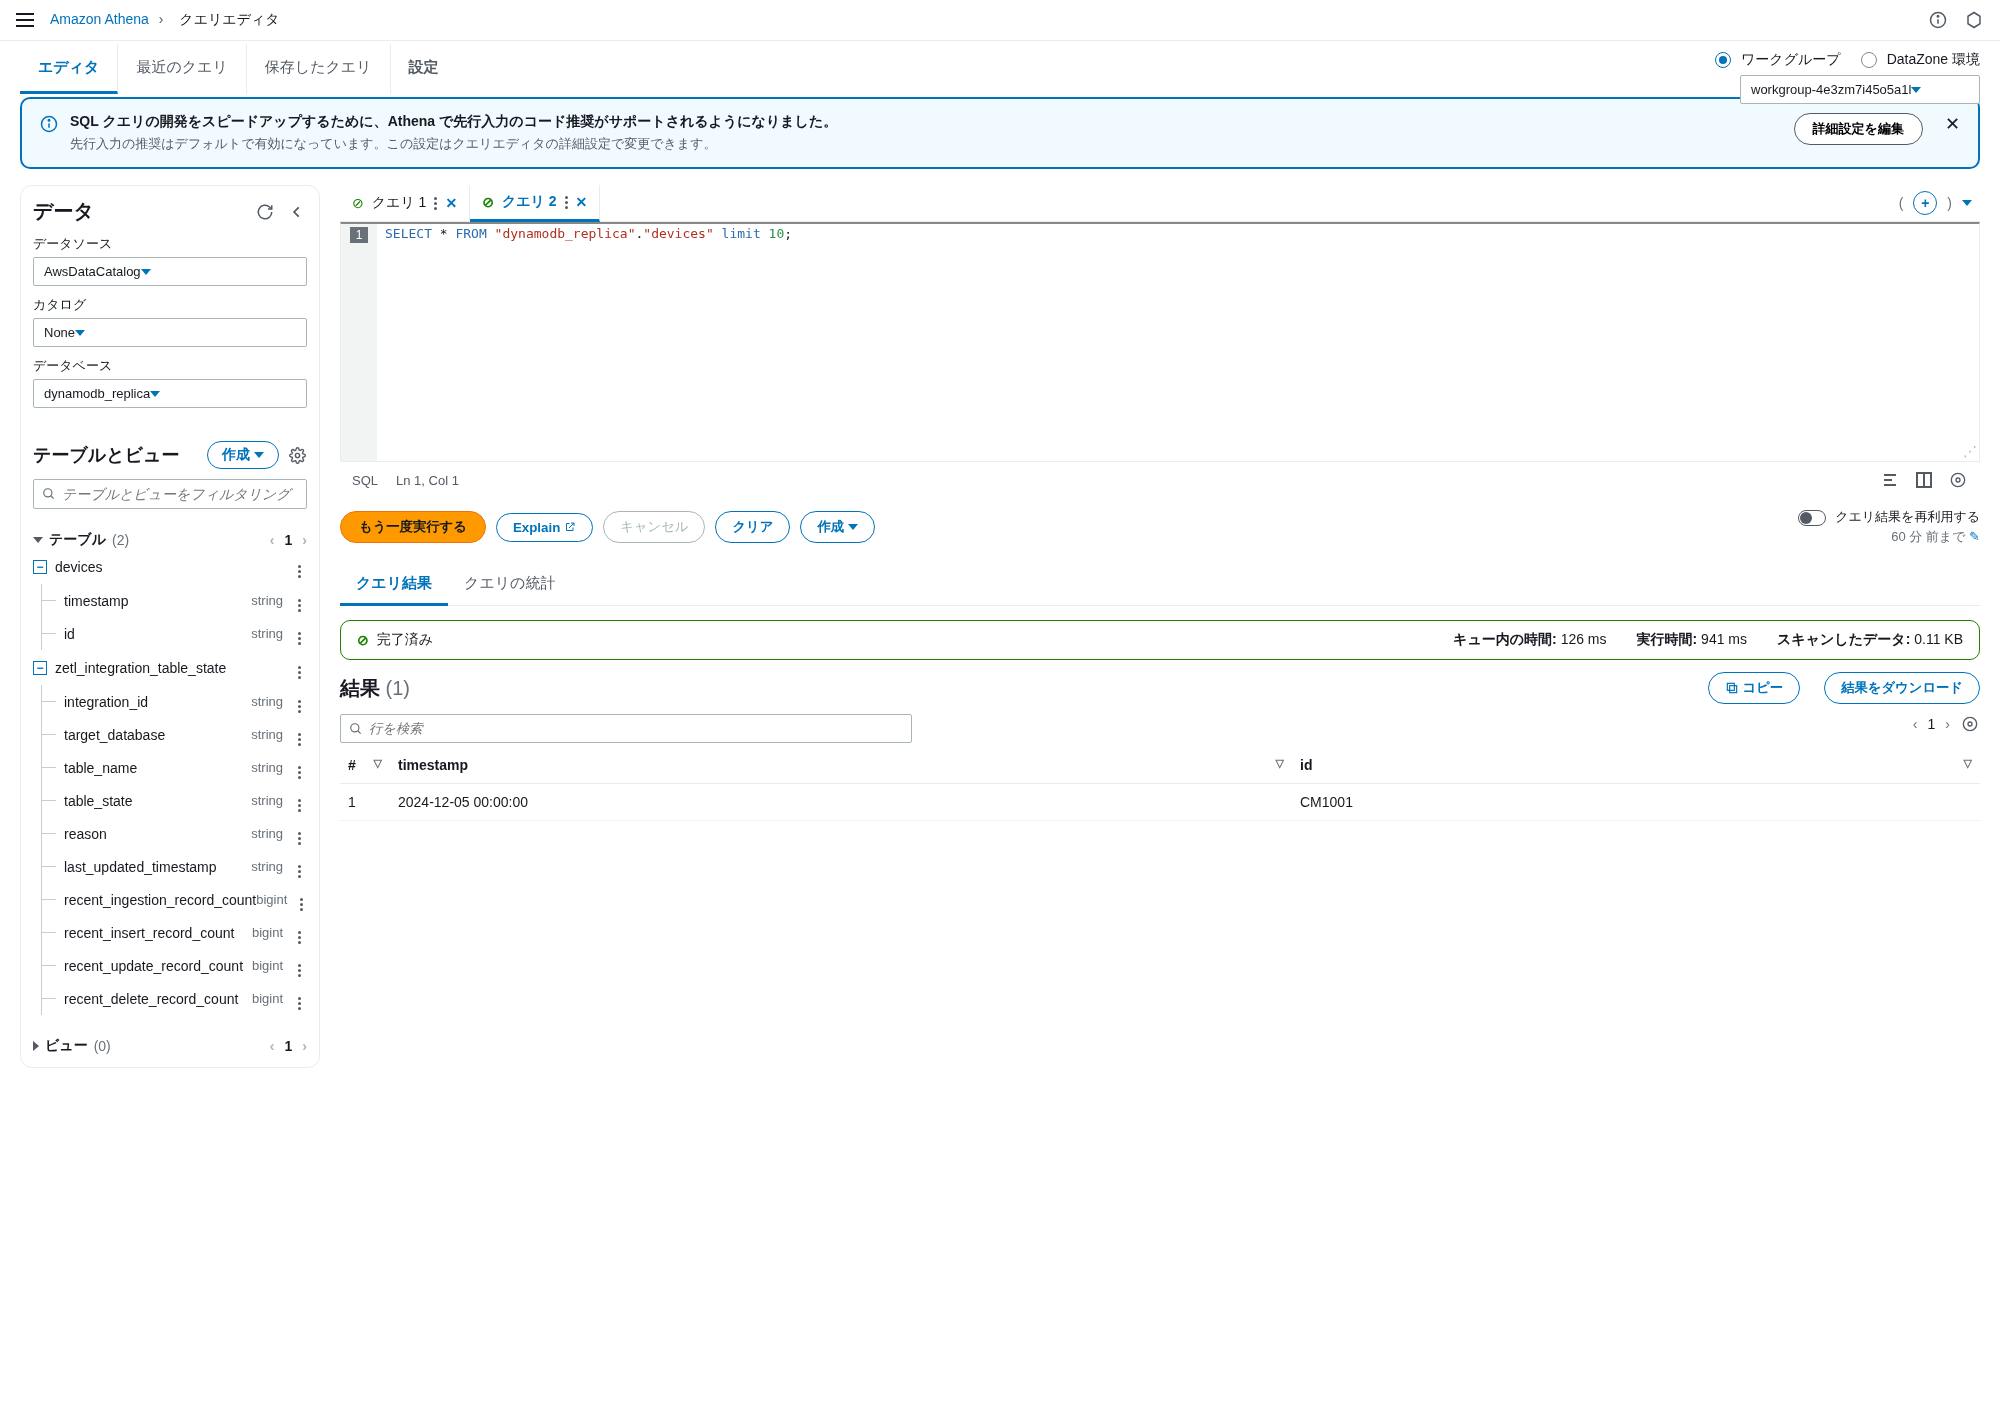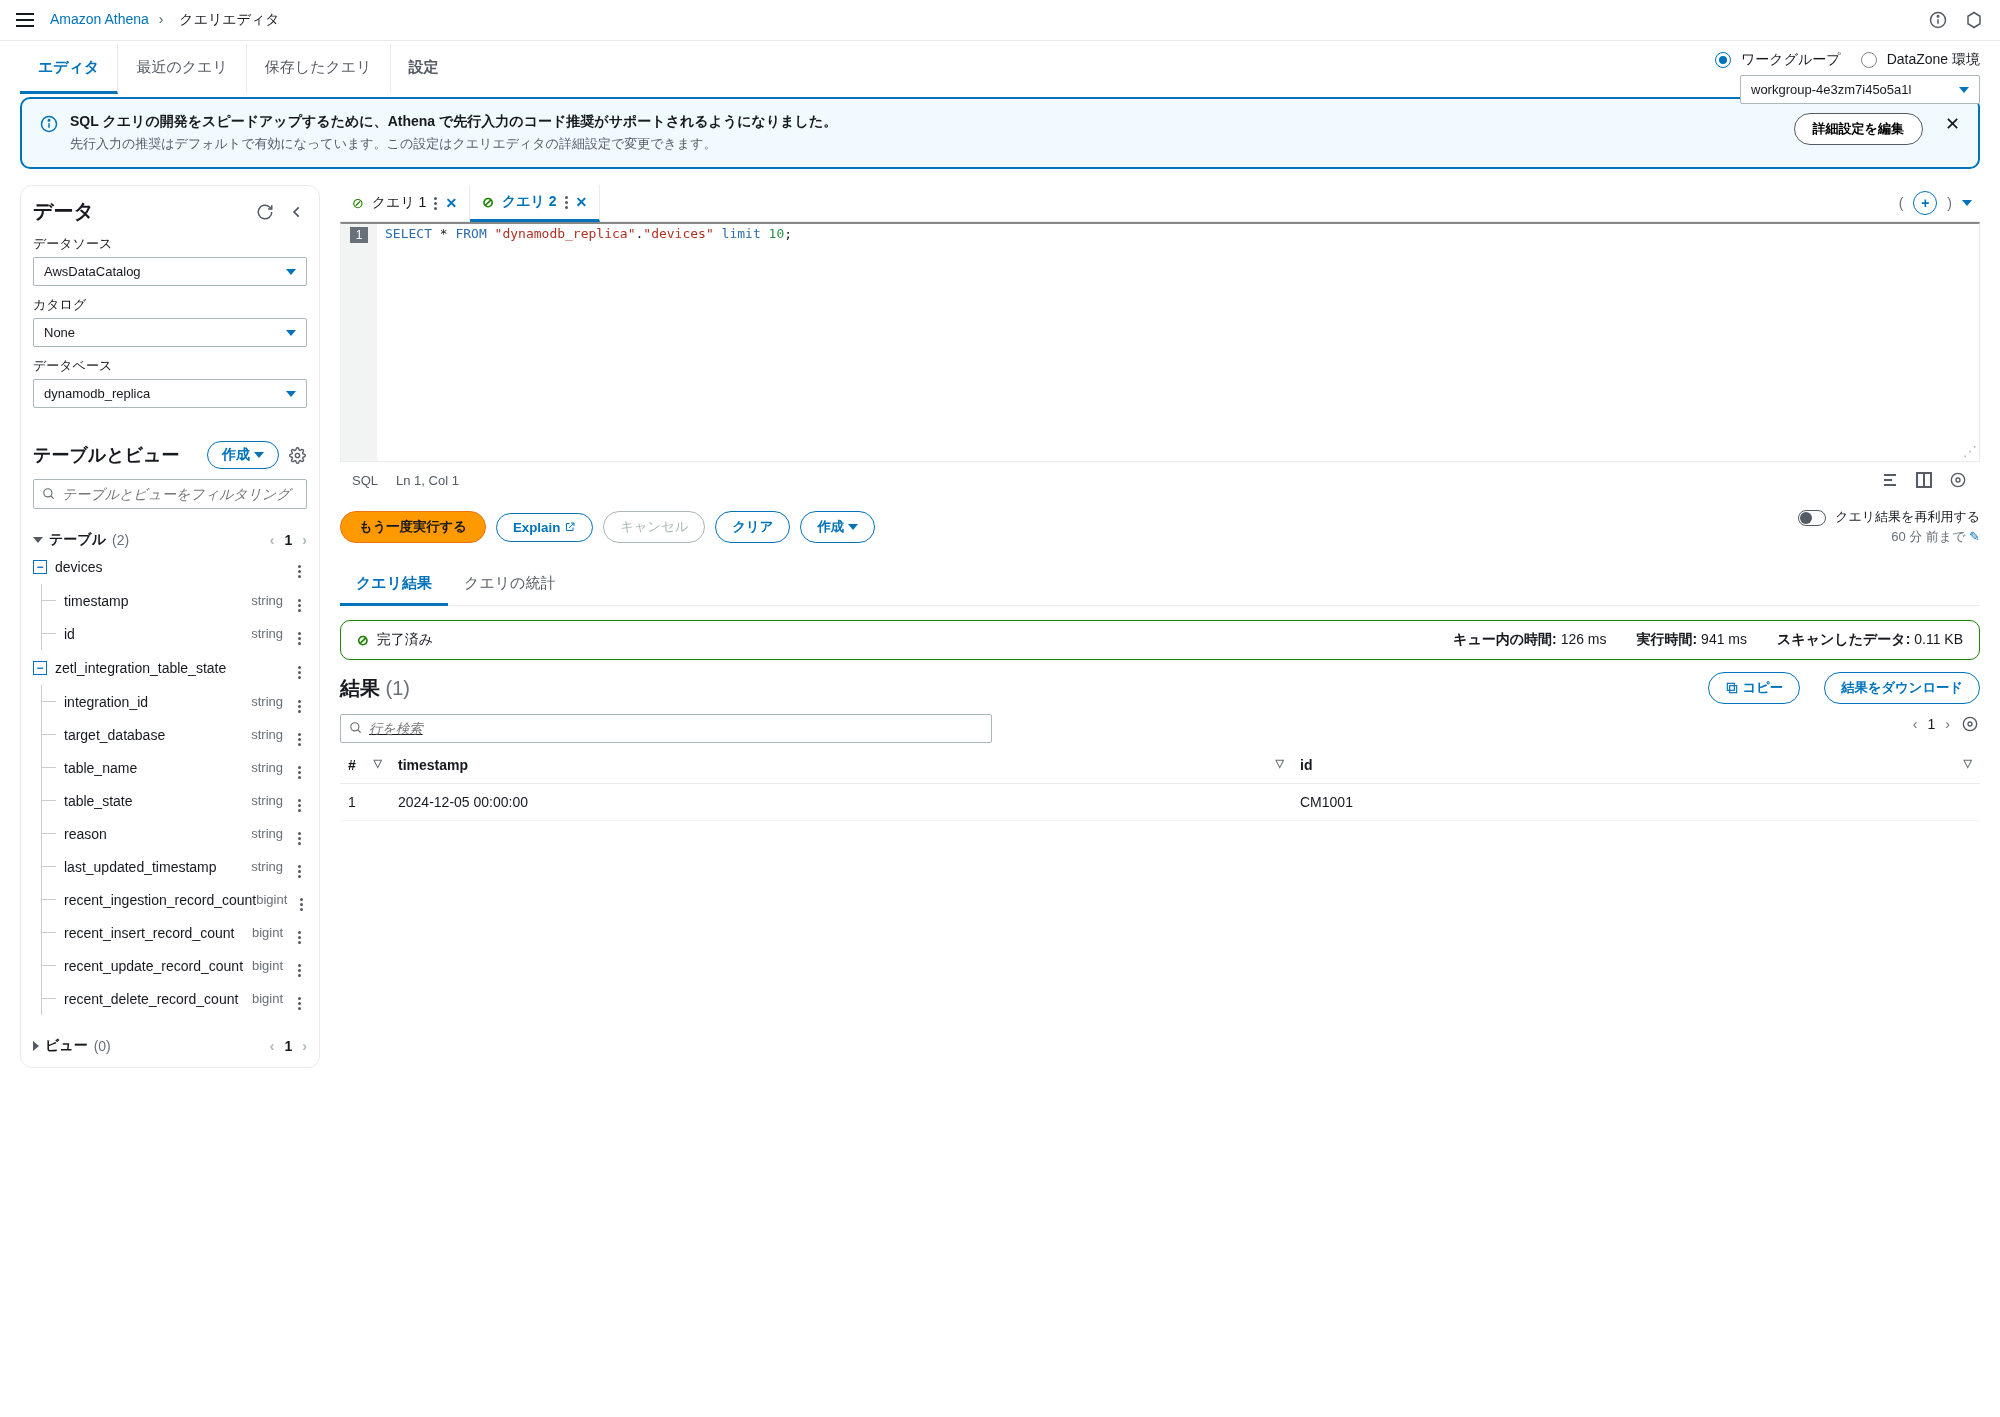--- a/index.html
+++ b/index.html
@@ -15,21 +15,21 @@
 .tabs { display: flex; gap: 0; }
 .tab { padding: 14px 18px; cursor: pointer; font-size: 15px; color: #545b64; border-right: 1px solid #e9ebed; }
 .tab:last-child { border-right: none; font-weight: bold; }
 .tab.active { color: #0073bb; font-weight: 700; border-bottom: 3px solid #0073bb; }
 .topbar-right { margin-left: auto; display: flex; flex-direction: column; gap: 6px; align-items: flex-end; }
 .radio-row { display: flex; gap: 20px; font-size: 14px; }
 .radio-item { display: flex; align-items: center; gap: 10px; cursor: pointer; margin-top: 17px; }
 .radio-circle { width: 16px; height: 16px; border: 1px solid #0073bb; border-radius: 50%; display: inline-flex; align-items: center; justify-content: center; }
 .radio-circle.checked::after { content: ""; width: 8px; height: 8px; background: #0073bb; border-radius: 50%; }
 .radio-circle.unchecked { border-color: #888; }
-.select-box { display: flex; align-items: center; justify-content: space-between; border: 1px solid #aab7b8; border-radius: 2px; padding: 6px 10px; min-width: 240px; background: #fff; cursor: pointer; font-size: 13px; }
+.select-box { display: flex; align-items: center; border: 1px solid #aab7b8; border-radius: 2px; padding: 6px 10px; min-width: 240px; background: #fff; cursor: pointer; font-size: 13px; }
 .select-box .caret { color: #0073bb; }
 .banner { margin: 0 20px 16px; border: 2px solid #0073bb; border-radius: 10px; background: #f1faff; padding: 14px 18px; display: flex; align-items: flex-start; gap: 12px; }
 .banner .info-icon { color: #0073bb; flex-shrink: 0; margin-top: 2px; }
 .banner-content { flex: 1; }
 .banner-title { font-weight: 700; font-size: 14px; margin-bottom: 4px; }
 .banner-sub { font-size: 13px; color: #545b64; }
 .banner-btn { border: 1px solid #545b64; border-radius: 20px; padding: 6px 18px; background: #fff; cursor: pointer; font-size: 13px; font-weight: 700; white-space: nowrap; }
 .banner-close { cursor: pointer; margin-left: 10px; font-size: 18px; }
 .main { display: flex; padding: 0 20px 20px; gap: 20px; align-items: flex-start; }
 .sidebar { width: 300px; border: 1px solid #e9ebed; border-radius: 12px; padding: 12px; }
@@ -88,21 +88,21 @@
 .status-banner .check { color: #1d8102; font-weight: 700; }
 .status-banner .metric { margin-left: auto; }
 .status-banner .metrics { display: flex; gap: 30px; }
 .results-head-row { display: flex; align-items: center; margin-top: 12px; }
 .results-head-row h3 { font-size: 20px; font-weight: 700; }
 .results-table { width: 100%; border-collapse: collapse; margin-top: 4px;}
 .results-table th { text-align: left; padding: 10px 8px; border-bottom: 1px solid #e9ebed; font-weight: 700; position: relative;}
 .results-table td { padding: 10px 8px; border-bottom: 1px solid #f4f4f4; }
 .sort-icon { position: absolute; right: 8px; color: #687078; font-size: 11px;}
 .row-pager { display: flex; align-items: center; gap: 10px; margin-left: auto; color: #687078;}
-.search-rows { display: flex; align-items: flex-start; border: 1px solid #aab7b8; border-radius: 2px; padding: 6px 8px; width: 652px; margin-top: 10px; text-decoration: underline;}
+.search-rows { display: flex; align-items: flex-end; border: 1px solid #aab7b8; border-radius: 2px; padding: 6px 8px; width: 572px; margin-top: 10px;}
 .search-rows input { border: none; outline: none; flex: 1; font-style: italic; color: #687078; }
 .caret-down{display:inline-block;width:0;height:0;border-left:5px solid transparent;border-right:5px solid transparent;border-top:6px solid currentColor;}
 .caret-right{display:inline-block;width:0;height:0;border-top:5px solid transparent;border-bottom:5px solid transparent;border-left:6px solid #545b64;}
 svg { display: block; }
 </style>
 </head>
 <body>
 
 <div class="header">
   <div class="hamburger">

